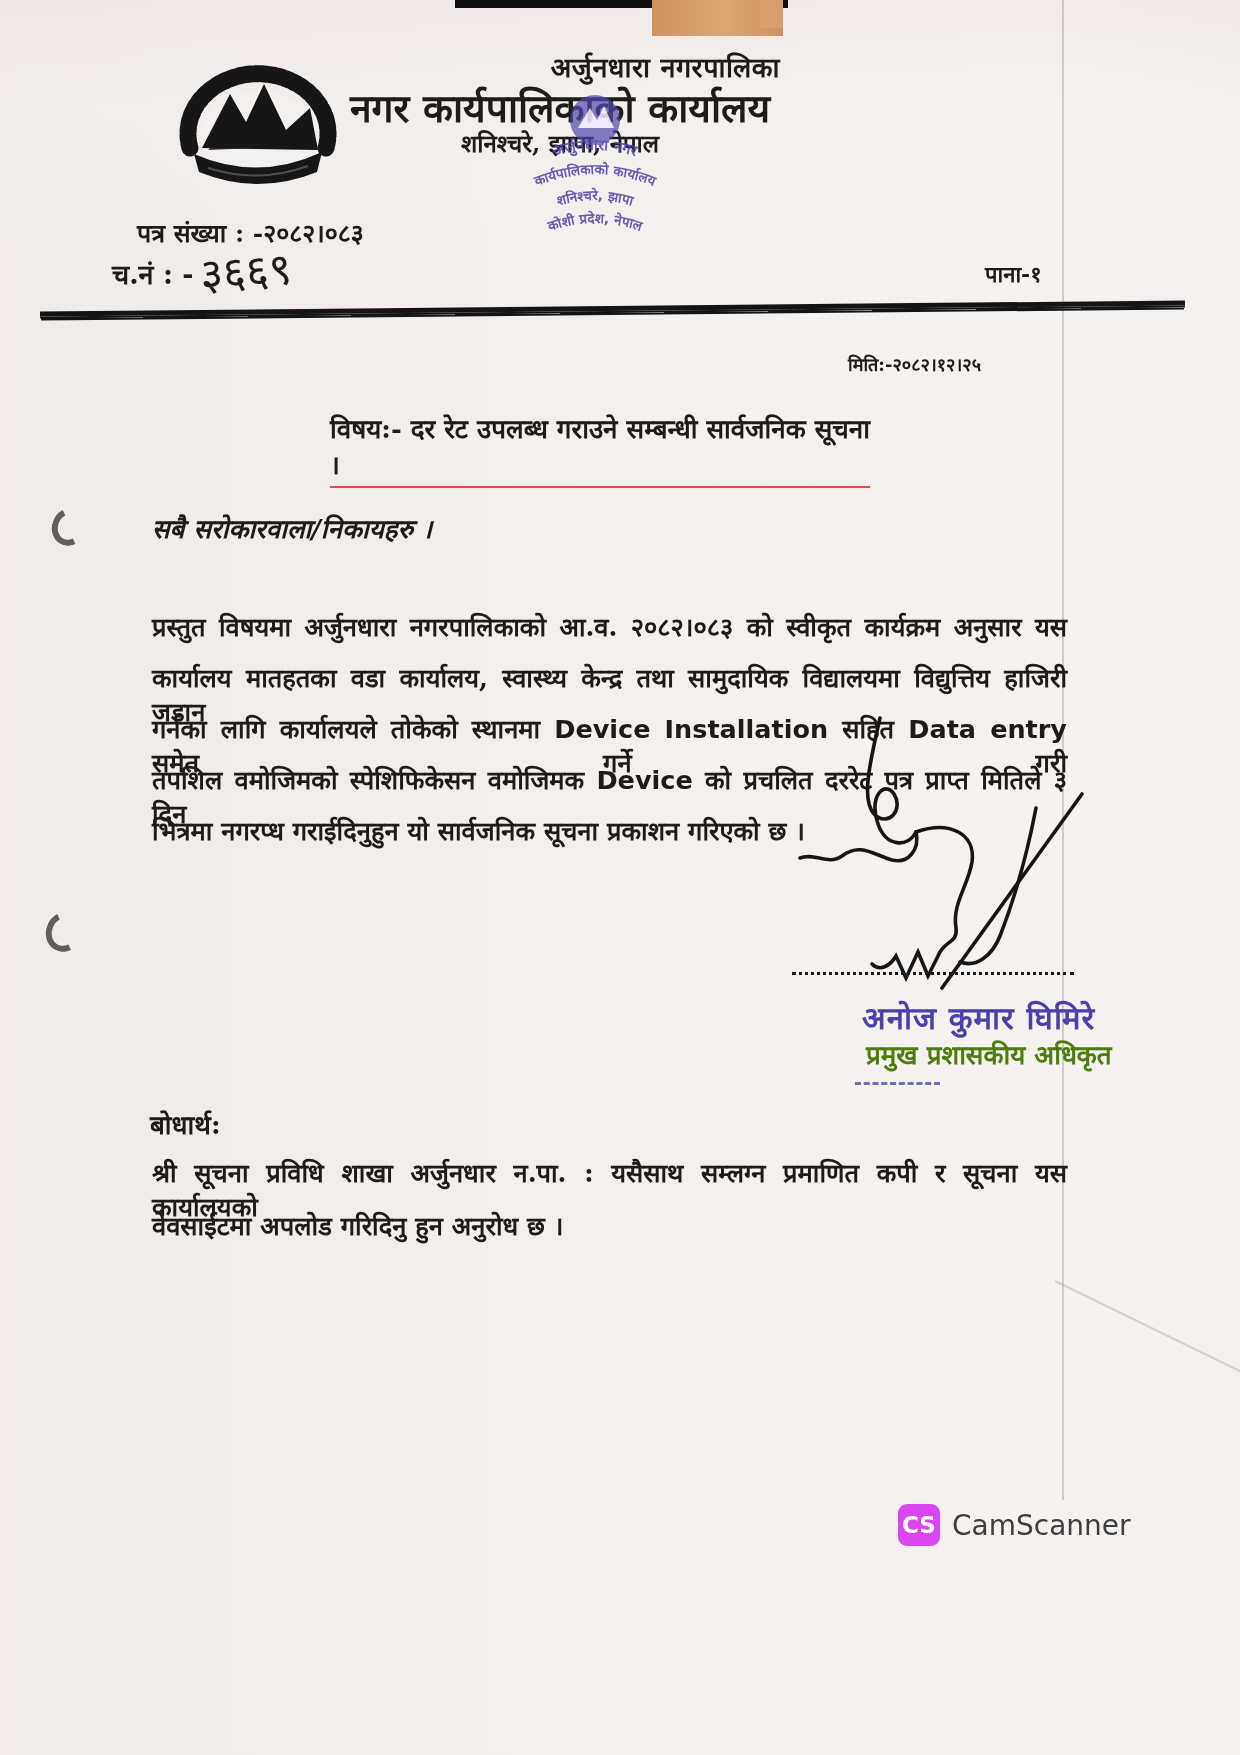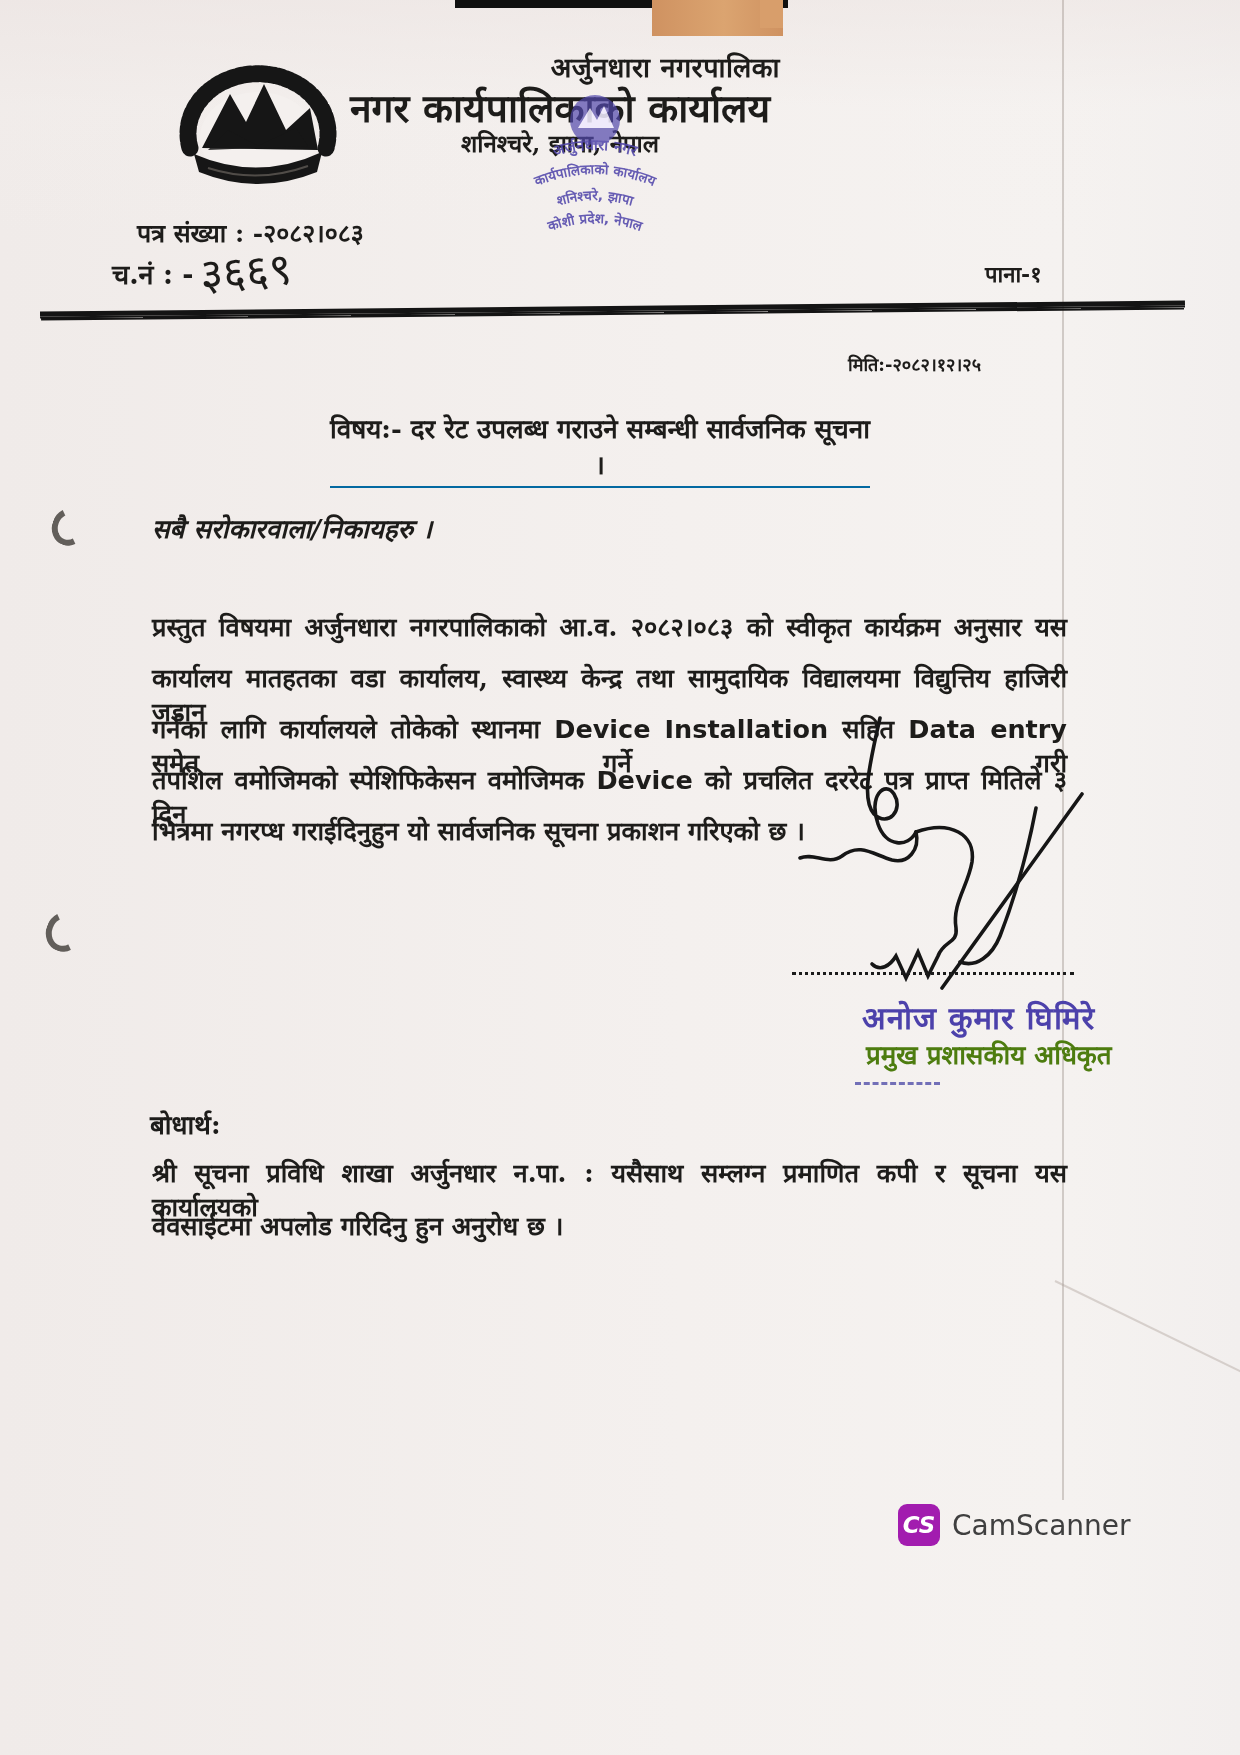--- a/index.html
+++ b/index.html
@@ -25,37 +25,37 @@
   .org{left:340px;top:48px;width:440px;text-align:right;font-size:27px;font-weight:700;letter-spacing:.5px;}
   .office{left:280px;top:80px;width:560px;text-align:center;font-size:39px;font-weight:700;}
   .addr{left:340px;top:126px;width:440px;text-align:center;font-size:24px;font-weight:700;}
   .refline{left:112px;top:215px;font-size:25px;font-weight:700;margin-left:25px;}
   .chline{left:112px;top:255px;font-size:27px;font-weight:700;}
   .chnum{left:200px;top:240px;font-size:44px;font-weight:400;transform:rotate(-4deg);font-family:"DejaVu Sans",sans-serif;}
   .pagelbl{left:985px;top:258px;font-size:22px;font-weight:700;}
   .rule{left:40px;top:306px;width:1145px;height:0;border-top:5px solid #141414;border-bottom:2px solid #141414;transform:rotate(-0.55deg);box-shadow:0 3px 0 -1px #141414;}
   
   .dateline{left:848px;top:352px;font-size:18px;font-weight:700;}
-  .subject{left:330px;top:410px;width:540px;text-align:center;font-size:26px;font-weight:700;border-bottom:2px solid #0369a1;padding-bottom:4px;}
+  .subject{left:330px;top:410px;width:540px;font-size:26px;font-weight:700;border-bottom:2px solid #ef4444;padding-bottom:4px;}
   .salut{left:152px;top:510px;font-size:26px;font-weight:700;font-style:italic;}
   .bodyline{left:152px;width:915px;font-size:25.5px;font-weight:600;text-align:justify;text-align-last:justify;white-space:normal;margin-top:11px;}
   .bodyline.last{text-align-last:left;}
   .bold-latin{font-family:"DejaVu Sans",sans-serif;font-weight:700;}
   
   .dotline{left:792px;top:972px;width:282px;border-top:3px dotted #1b1b1b;}
   .stampname{left:862px;top:996px;font-size:31px;font-weight:700;color:#4c41ab;letter-spacing:1px;}
   .stamptitle{left:866px;top:1036px;font-size:26px;font-weight:700;color:#4d7c0f;}
   .stampdash{left:855px;top:1082px;width:85px;border-top:3px dashed #3c39a0;opacity:.7;}
   
   .bodh{left:150px;top:1106px;font-size:26px;font-weight:700;}
   .copy1{left:152px;top:1155px;width:915px;font-size:25.5px;font-weight:600;text-align:justify;text-align-last:justify;}
   .copy2{left:152px;top:1208px;font-size:25.5px;font-weight:600;}
   
   .cswrap{left:898px;top:1502px;width:260px;height:46px;display:flex;align-items:center;gap:12px;}
-  .cslogo{width:42px;height:42px;border-radius:9px;background:#a21caf;color:#fff;display:flex;align-items:center;justify-content:center;font-family:"DejaVu Sans",sans-serif;font-weight:700;font-size:23px;font-style:italic;}
+  .cslogo{width:42px;height:42px;border-radius:9px;background:#d946ef;color:#fff;display:flex;align-items:center;justify-content:center;font-family:"DejaVu Sans",sans-serif;font-weight:700;font-size:23px;}
   .csbrand{font-family:"DejaVu Sans",sans-serif;font-size:28px;color:#3f3f3f;}
 </style>
 </head>
 <body>
 
 <div class="abs topbar"></div>
 <div class="abs tanblock"></div>
 <div class="abs tanblock2"></div>
 <div class="abs crease-v"></div>
 <div class="abs crease-d"></div>

